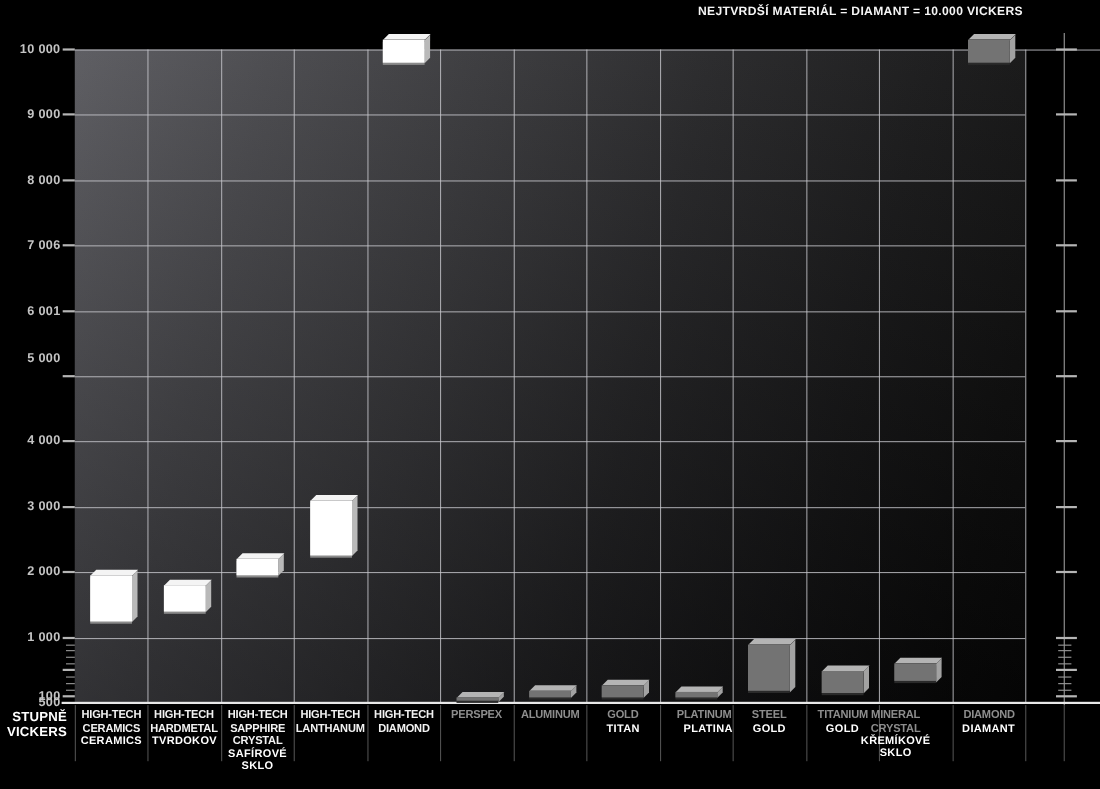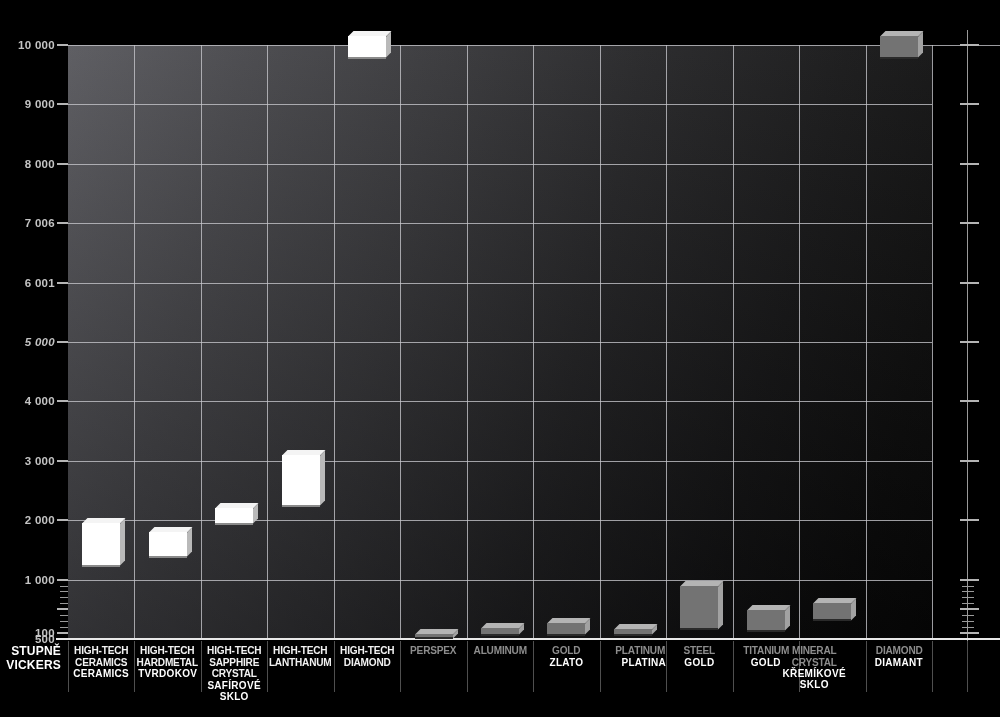--- a/index.html
+++ b/index.html
@@ -54,20 +54,21 @@
   }
   .xcat .en{display:block;font-size:10.5px;line-height:11.5px;letter-spacing:-0.2px;transform:scaleX(0.96);}
   .xcat.highlight .en{color:#f2f2f2;}
   .xcat.muted .en{color:#8d8d8d;}
   .xcat .cz{display:block;color:#ffffff;font-size:10px;line-height:11px;letter-spacing:.3px;}
 </style>
 </head>
 <body>
 
 <div class="canvas">
+  <div class="chart-title">NEJTVRDŠÍ MATERIÁL = DIAMANT = 10.000 VICKERS</div>
   <div class="plot-bg"></div>
   <div id="layer">
       <div class="hgrid" style="left: 68px; top: 579.6px; width: 864px;"></div>
       <div class="hgrid" style="left: 68px; top: 520.2px; width: 864px;"></div>
       <div class="hgrid" style="left: 68px; top: 460.8px; width: 864px;"></div>
       <div class="hgrid" style="left: 68px; top: 401.4px; width: 864px;"></div>
       <div class="hgrid" style="left: 68px; top: 342px; width: 864px;"></div>
       <div class="hgrid" style="left: 68px; top: 282.6px; width: 864px;"></div>
       <div class="hgrid" style="left: 68px; top: 223.2px; width: 864px;"></div>
       <div class="hgrid" style="left: 68px; top: 163.8px; width: 864px;"></div>
@@ -92,21 +93,21 @@
       <div class="ytick-label" style="left: 0px; top: 639px; width: 55px;">500</div>
       <div class="tick" style="left: 57px; top: 578.6px; width: 11px;"></div>
       <div class="ytick-label" style="left: 0px; top: 579.6px; width: 55px;">1 000</div>
       <div class="tick" style="left: 57px; top: 519.2px; width: 11px;"></div>
       <div class="ytick-label" style="left: 0px; top: 520.2px; width: 55px;">2 000</div>
       <div class="tick" style="left: 57px; top: 459.8px; width: 11px;"></div>
       <div class="ytick-label" style="left: 0px; top: 460.8px; width: 55px;">3 000</div>
       <div class="tick" style="left: 57px; top: 400.4px; width: 11px;"></div>
       <div class="ytick-label" style="left: 0px; top: 401.4px; width: 55px;">4 000</div>
       <div class="tick" style="left: 57px; top: 341px; width: 11px;"></div>
-      <div class="ytick-label" style="left: 0px; top: 342px; width: 55px; font-style: italic;">5 000</div>
+      <div class="ytick-label" style="left: 0px; top: 326px; width: 55px;">5 000</div>
       <div class="tick" style="left: 57px; top: 281.6px; width: 11px;"></div>
       <div class="ytick-label" style="left: 0px; top: 282.6px; width: 55px;">6 001</div>
       <div class="tick" style="left: 57px; top: 222.2px; width: 11px;"></div>
       <div class="ytick-label" style="left: 0px; top: 223.2px; width: 55px;">7 006</div>
       <div class="tick" style="left: 57px; top: 162.8px; width: 11px;"></div>
       <div class="ytick-label" style="left: 0px; top: 163.8px; width: 55px;">8 000</div>
       <div class="tick" style="left: 57px; top: 103.4px; width: 11px;"></div>
       <div class="ytick-label" style="left: 0px; top: 104.4px; width: 55px;">9 000</div>
       <div class="tick" style="left: 57px; top: 44px; width: 11px;"></div>
       <div class="ytick-label" style="left: 0px; top: 45px; width: 55px;">10 000</div>
@@ -244,21 +245,21 @@
         <span class="en">DIAMOND</span>
       </div>
       <div class="xcat muted" style="left: 400.308px; width: 66.4615px;">
         <span class="en">PERSPEX</span>
       </div>
       <div class="xcat muted" style="left: 466.769px; width: 66.4615px;">
         <span class="en">ALUMINUM</span>
       </div>
       <div class="xcat muted" style="left: 533.231px; width: 66.4615px;">
         <span class="en">GOLD</span>
-        <span class="cz">ZLATO</span>
+        <span class="cz">TITAN</span>
       </div>
       <div class="xcat muted" style="left: 599.692px; width: 66.4615px; text-align: right;">
         <span class="en">PLATINUM</span>
         <span class="cz">PLATINA</span>
       </div>
       <div class="xcat muted" style="left: 666.154px; width: 66.4615px;">
         <span class="en">STEEL</span>
         <span class="cz">GOLD</span>
       </div>
       <div class="xcat muted" style="left: 732.615px; width: 66.4615px;">

